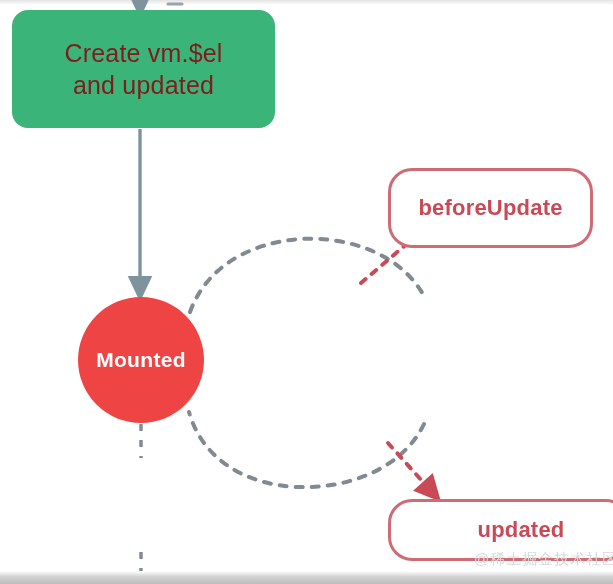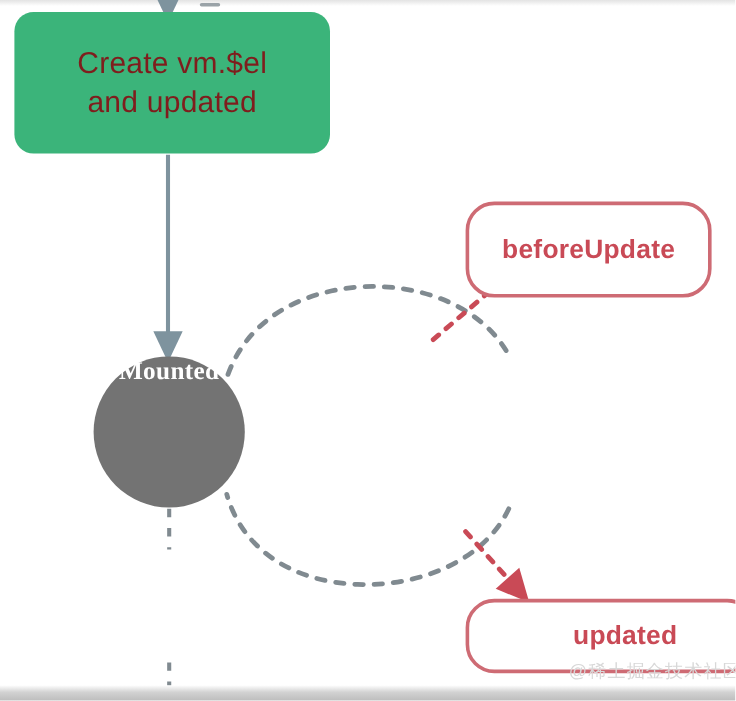--- a/index.html
+++ b/index.html
@@ -80,24 +80,24 @@
   }
 
   
   #node-mounted {
     position: absolute;
     left: 78px;
     top: 297px;
     width: 126px;
     height: 126px;
     border-radius: 50%;
-    background: #737373;
+    background: #ef4444;
     display: flex;
+    align-items: center;
     justify-content: center;
-    font-family: Liberation Serif, serif;
   }
   #node-mounted .txt {
     color: #ffffff;
     font-size: 21px;
     font-weight: bold;
     letter-spacing: 0.3px;
   }
 
   
   .node-pill {

